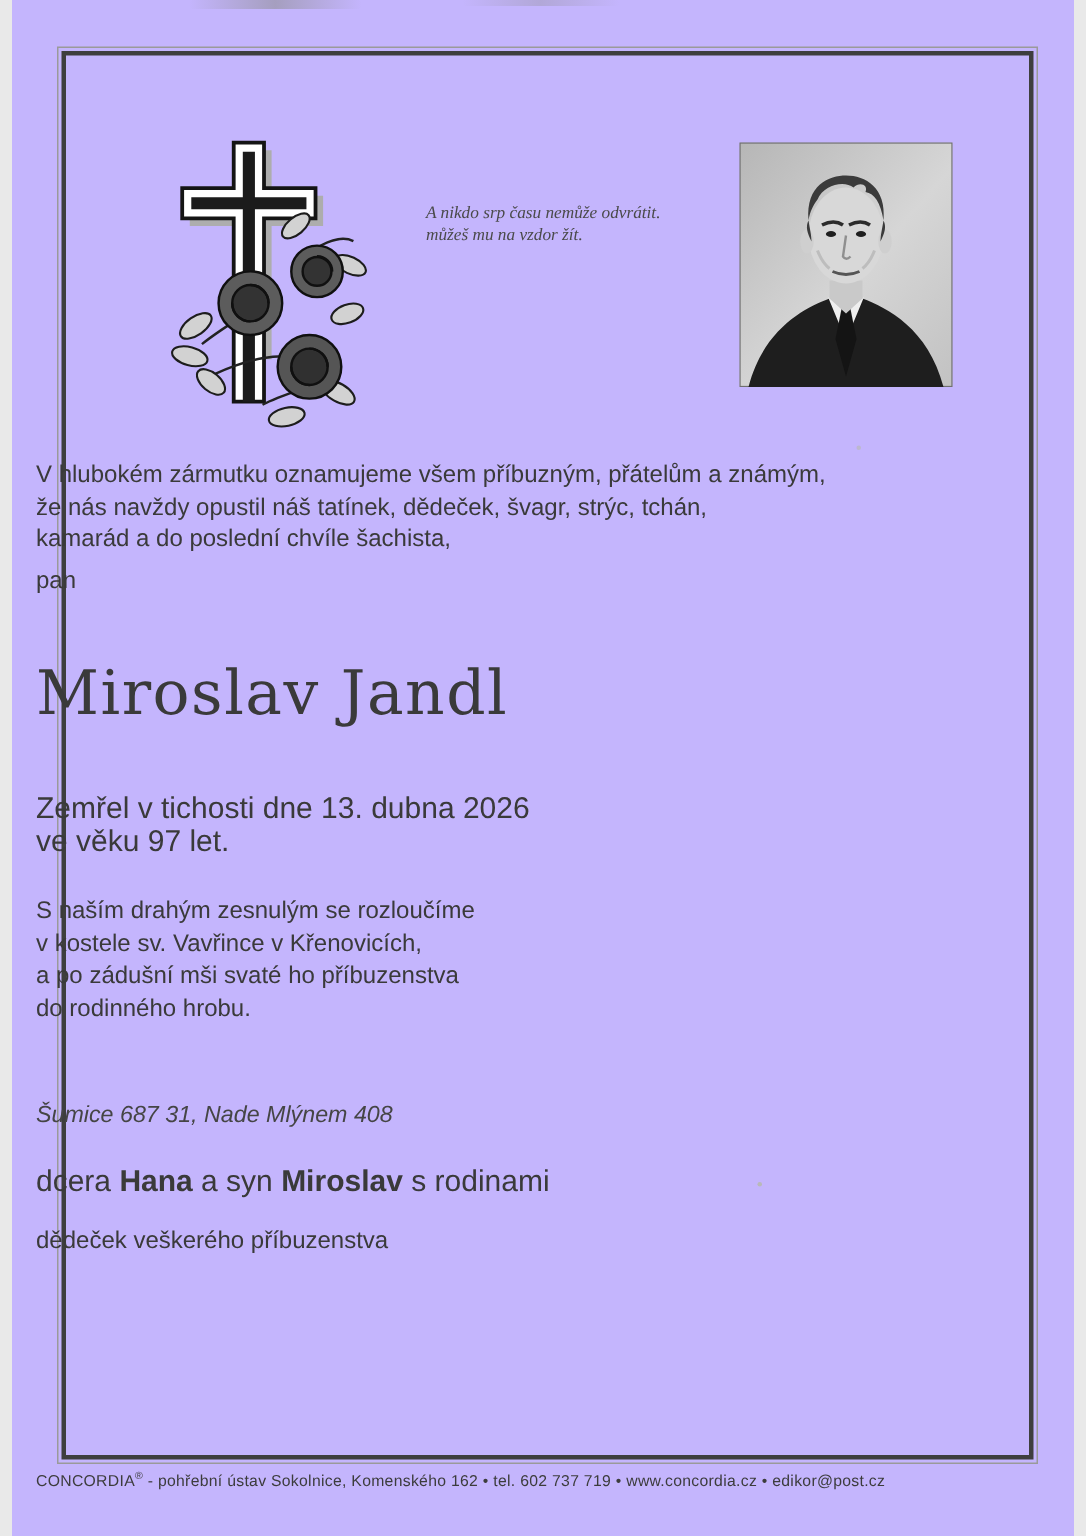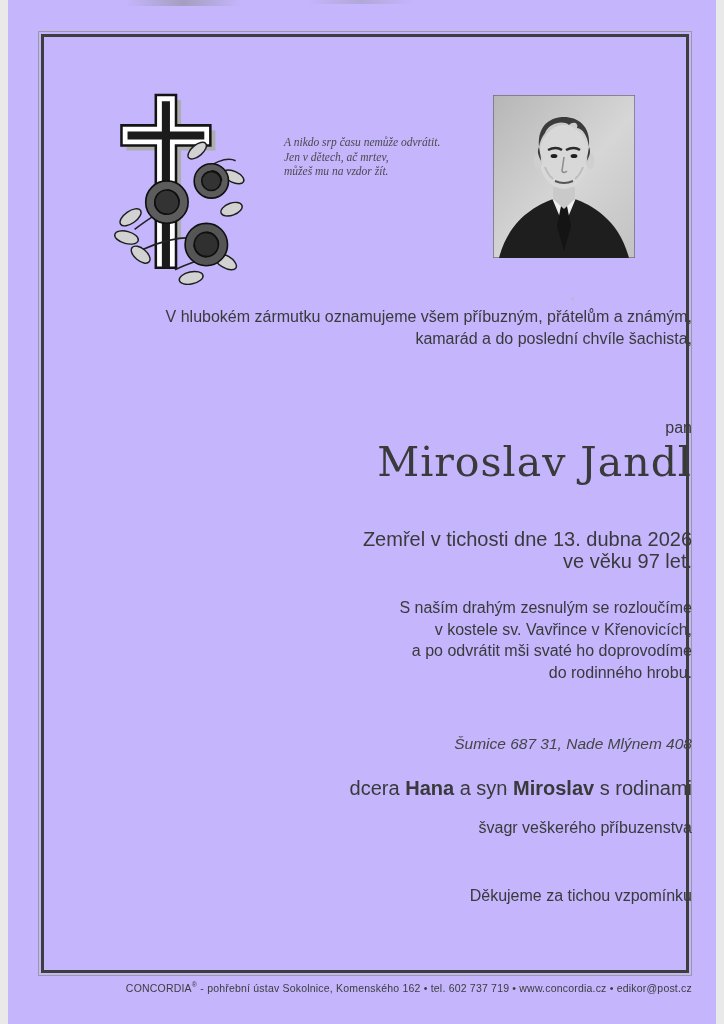--- a/index.html
+++ b/index.html
@@ -27,24 +27,24 @@
   .speck{position:absolute;width:3px;height:3px;background:#b9b9b9;border-radius:50%;}
 
   .art-cross{position:absolute;left:96px;top:88px;width:142px;height:202px;}
   .verse{
     position:absolute;left:276px;top:135px;width:210px;
     font-family:"Liberation Serif",serif;font-style:italic;
     font-size:11.5px;line-height:14.5px;color:#4a4a4a;text-align:left;
   }
   .photo{position:absolute;left:485px;top:95px;width:142px;height:163px;}
 
-  .centered{position:absolute;left:31px;width:653px;text-align:right;}
+  .centered{position:absolute;left:16px;width:653px;text-align:left;}
 
   .announcement{top:306px;font-size:16px;line-height:21.5px;color:#3a3a3a;}
-  .salutation{top:379px;font-size:16px;color:#3a3a3a;margin-top:40px;}
+  .salutation{top:379px;font-size:16px;color:#3a3a3a;}
   .name{
     top:438px;
     font-family:"DejaVu Serif","Liberation Serif",serif;
     font-weight:normal;font-size:41px;letter-spacing:1px;color:#3a3a3a;
   }
   .death{top:529px;font-size:20px;line-height:21.5px;color:#3a3a3a;}
   .farewell{top:597px;font-size:16px;line-height:21.5px;color:#3a3a3a;}
   .farewell .bold{font-weight:bold;}
   .address{top:735px;font-size:15.5px;font-style:italic;color:#454545;}
   .family{top:777px;font-size:20px;color:#3a3a3a;}
@@ -102,21 +102,20 @@
         <path d="M106,82 a10,10 0 0 1 10,10" fill="none"></path>
         <circle cx="101" cy="155" r="21" fill="#555555"></circle>
         <circle cx="101" cy="155" r="12" fill="#303030"></circle>
         <path d="M101,143 a12,12 0 0 1 12,12 M101,167 a12,12 0 0 1 -12,-12" fill="none"></path>
       </g>
     </svg>
   </div>
 
   <div class="verse">
     <div>A nikdo srp času nemůže odvrátit.</div>
-    <div>Jen v dětech, ač mrtev,</div>
     <div>můžeš mu na vzdor žít.</div>
   </div>
 
   <div class="photo">
     <svg viewBox="0 0 142 163" width="142" height="163" xmlns="http://www.w3.org/2000/svg" aria-hidden="true">
       <defs>
         <linearGradient id="bgGrad" x1="0" y1="0" x2="1" y2="1">
           <stop offset="0" stop-color="#b6b6b6"></stop>
           <stop offset="0.55" stop-color="#d6d6d6"></stop>
           <stop offset="1" stop-color="#c2c2c2"></stop>
@@ -148,42 +147,42 @@
       <path d="M71,62 L69,76 q2,3 5,0" stroke="#8f8f8f" stroke-width="1.6" fill="none"></path>
 
       <path d="M62,86 q9,4 18,0" stroke="#555" stroke-width="2" fill="none"></path>
 
       <path d="M52,72 q3,8 8,12 M90,72 q-3,8 -8,12" stroke="#bdbdbd" stroke-width="2" fill="none"></path>
     </svg>
   </div>
 
   <div class="centered announcement">
     <div>V hlubokém zármutku oznamujeme všem příbuzným, přátelům a známým,</div>
+    <div>že nás navždy opustil náš tatínek, dědeček, švagr, strýc, tchán,</div>
     <div>kamarád a do poslední chvíle šachista,</div>
   </div>
 
   <div class="centered salutation">pan</div>
 
   <h1 class="centered name" style="margin:0;">Miroslav Jandl</h1>
 
   <div class="centered death">
     <div>Zemřel v tichosti dne 13. dubna 2026</div>
     <div>ve věku 97 let.</div>
   </div>
 
   <div class="centered farewell">
     <div>S naším drahým zesnulým se rozloučíme</div>
     <div>v kostele sv. Vavřince v Křenovicích,</div>
-    <div>a po odvrátit mši svaté ho doprovodíme</div>
+    <div>a po zádušní mši svaté ho příbuzenstva</div>
     <div>do rodinného hrobu.</div>
   </div>
 
   <div class="centered address">Šumice 687 31, Nade Mlýnem 408</div>
 
   <div class="centered family"><span>dcera </span><span class="bold">Hana</span><span> a syn </span><span class="bold">Miroslav</span><span> s rodinami</span></div>
 
-  <div class="centered behalf">švagr veškerého příbuzenstva</div>
+  <div class="centered behalf">dědeček veškerého příbuzenstva</div>
 
-  <div class="centered thanks">Děkujeme za tichou vzpomínku</div>
 
   <div class="centered footer"><span>CONCORDIA</span><sup>®</sup><span> - pohřební ústav Sokolnice, Komenského 162 • tel. 602 737 719 • www.concordia.cz • edikor@post.cz</span></div>
 
 </div>
 
 </body></html>

